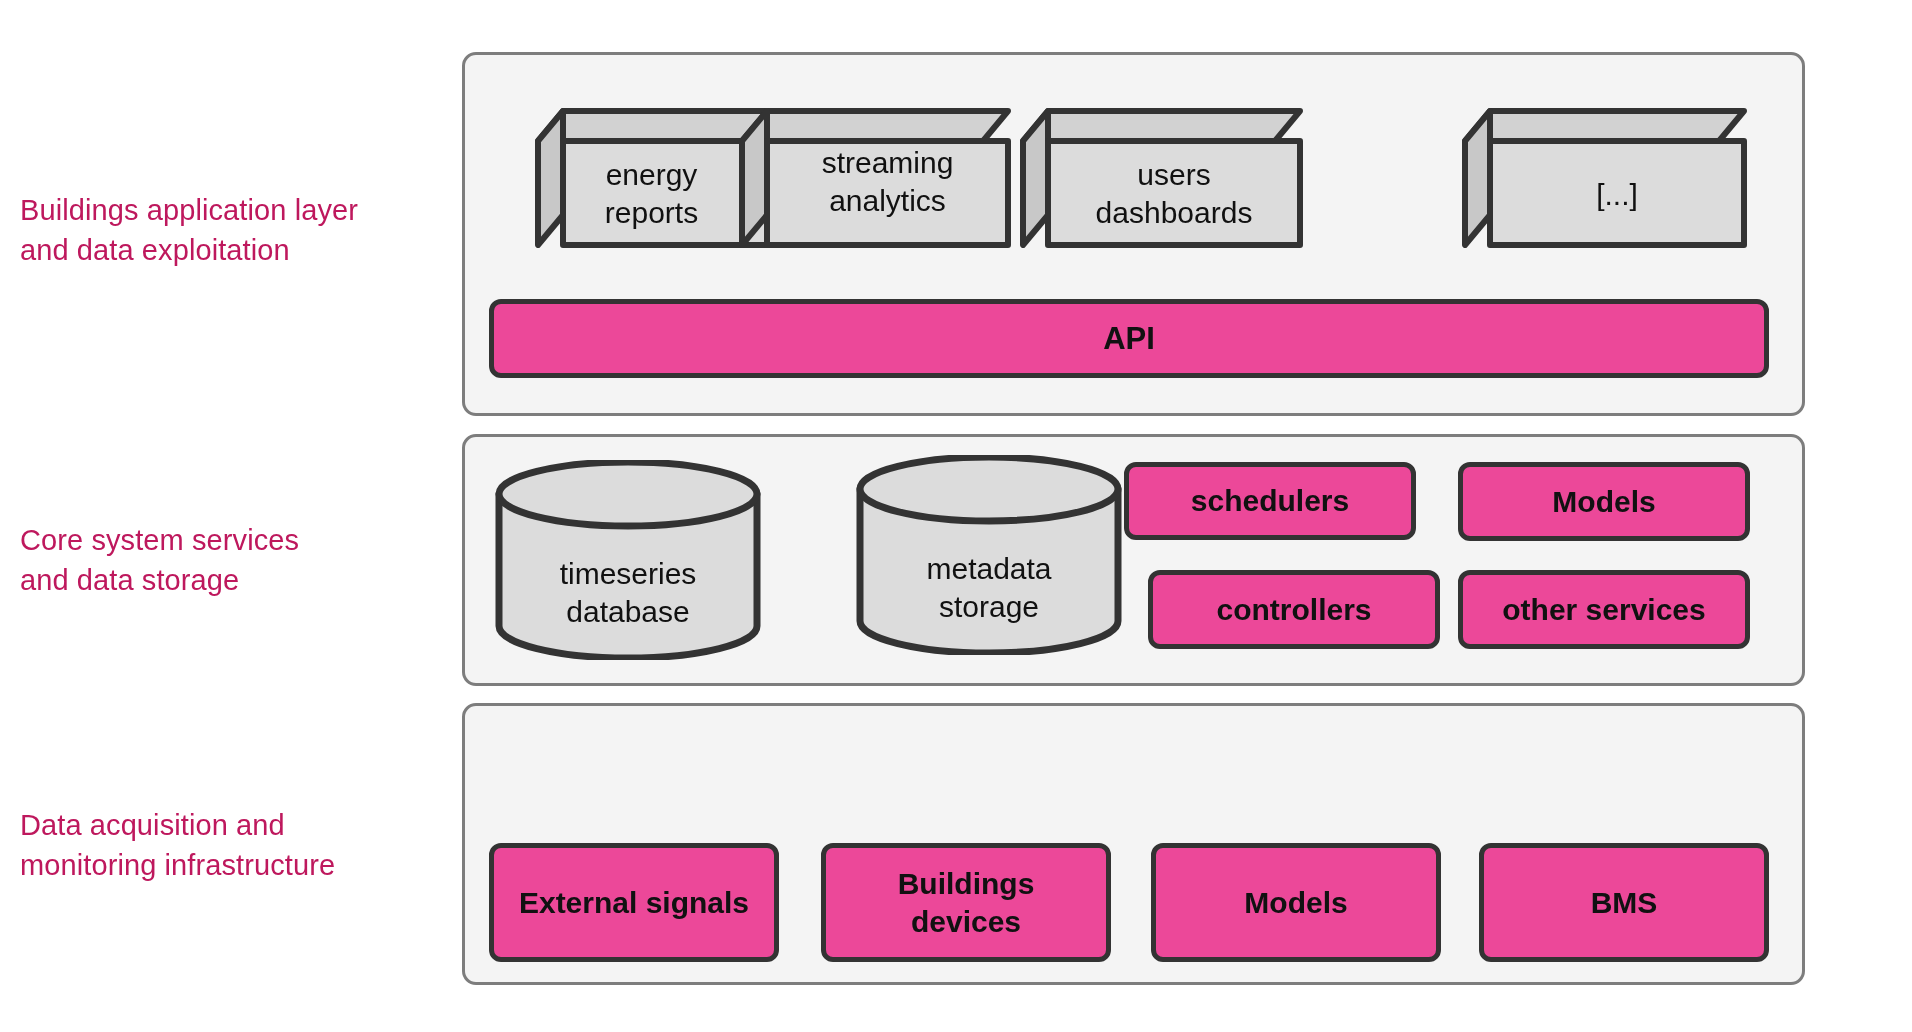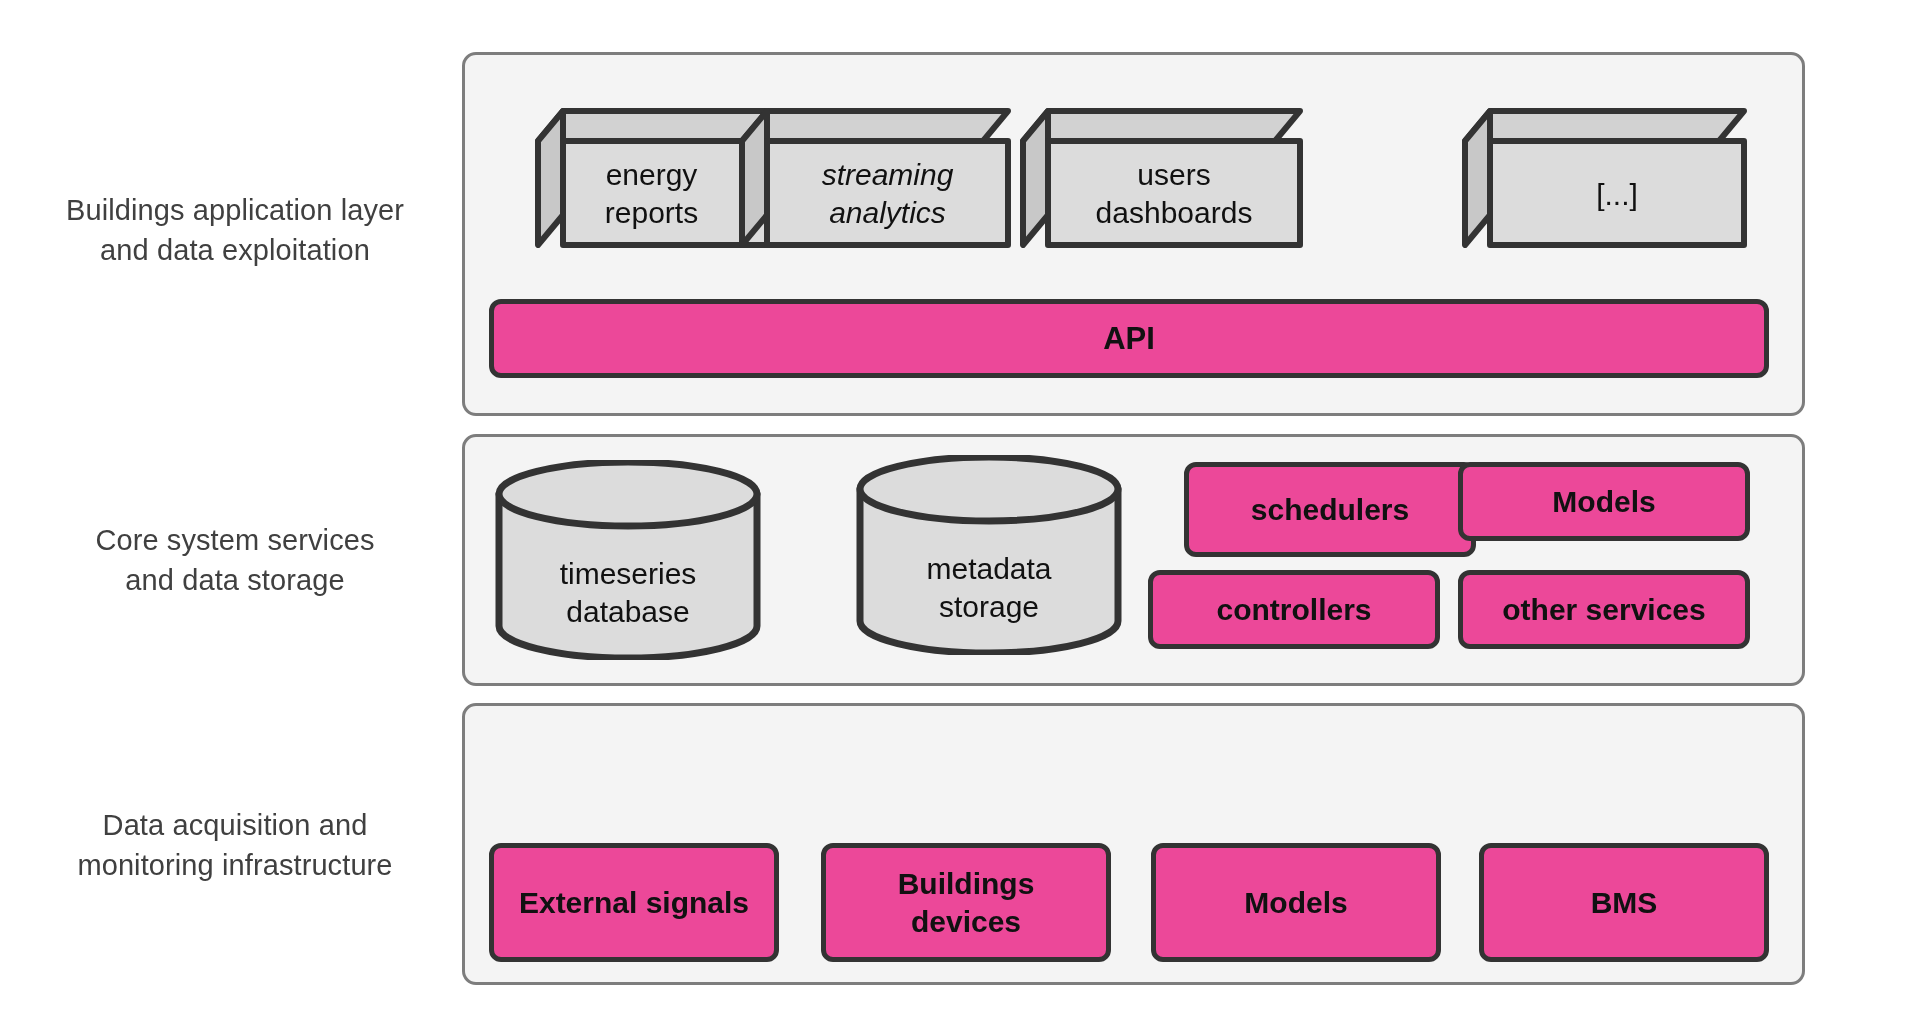--- a/index.html
+++ b/index.html
@@ -17,24 +17,24 @@
 
   #canvas {
     position: relative;
     width: 1912px;
     height: 1032px;
   }
 
   
   .row-label {
     position: absolute;
-    text-align: center;
+    text-align: left;
     font-size: 29px;
     line-height: 40px;
-    color: #404040;
+    color: #be185d;
     white-space: pre-line;
     letter-spacing: 0.1px;
   }
 
   
   .layer {
     position: absolute;
     background: #f4f4f4;
     border: 3px solid #7d7d7d;
     border-radius: 14px;
@@ -120,21 +120,21 @@
     <div class="cube-label" style="top:48px; left:28px; width:241px;">energy
 reports</div>
   </div>
 
   <div class="cube" style="left:739px; top:108px; width:272px; height:140px;">
     <svg width="272" height="140" viewBox="0 0 272 140">
       <polygon points="3,33 28,3 269,3 244,33" fill="#d2d2d2" stroke="#333333" stroke-width="6" stroke-linejoin="round"></polygon>
       <polygon points="3,33 28,3 28,107 3,137" fill="#c8c8c8" stroke="#333333" stroke-width="6" stroke-linejoin="round"></polygon>
       <rect x="28" y="33" width="241" height="104" fill="#dcdcdc" stroke="#333333" stroke-width="6" stroke-linejoin="round"></rect>
     </svg>
-    <div class="cube-label" style="top:48px; left:28px; width:241px;font-style:italic;">streaming
+    <div class="cube-label" style="top:36px; left:28px; width:241px;">streaming
 analytics</div>
   </div>
 
   <div class="cube" style="left:1020px; top:108px; width:283px; height:140px;">
     <svg width="283" height="140" viewBox="0 0 283 140">
       <polygon points="3,33 28,3 280,3 255,33" fill="#d2d2d2" stroke="#333333" stroke-width="6" stroke-linejoin="round"></polygon>
       <polygon points="3,33 28,3 28,107 3,137" fill="#c8c8c8" stroke="#333333" stroke-width="6" stroke-linejoin="round"></polygon>
       <rect x="28" y="33" width="252" height="104" fill="#dcdcdc" stroke="#333333" stroke-width="6" stroke-linejoin="round"></rect>
     </svg>
     <div class="cube-label" style="top:48px; left:28px; width:252px;">users
@@ -165,21 +165,21 @@
 
   <div class="cyl" style="left:856px; top:455px; width:266px; height:200px;">
     <svg width="266" height="200" viewBox="0 0 266 200">
       <path d="M4,34 L4,166 A129,32 0 0 0 262,166 L262,34 Z" fill="#dcdcdc" stroke="#333333" stroke-width="7" stroke-linejoin="round"></path>
       <ellipse cx="133" cy="34" rx="129" ry="32" fill="#dcdcdc" stroke="#333333" stroke-width="7"></ellipse>
     </svg>
     <div class="cyl-label" style="top:95px; left:0; width:266px;">metadata
 storage</div>
   </div>
 
-  <div class="node" style="left:1184px; top:462px; width:292px; height:95px;">schedulers</div>
+  <div class="node" style="left:1124px; top:462px; width:292px; height:78px;">schedulers</div>
 
   <div class="node" style="left:1458px; top:462px; width:292px; height:79px;">Models</div>
 
   <div class="node" style="left:1148px; top:570px; width:292px; height:79px;">controllers</div>
 
   <div class="node" style="left:1458px; top:570px; width:292px; height:79px;">other services</div>
 
   <div class="layer" style="left:462px; top:703px; width:1343px; height:282px;"></div>
 
 

